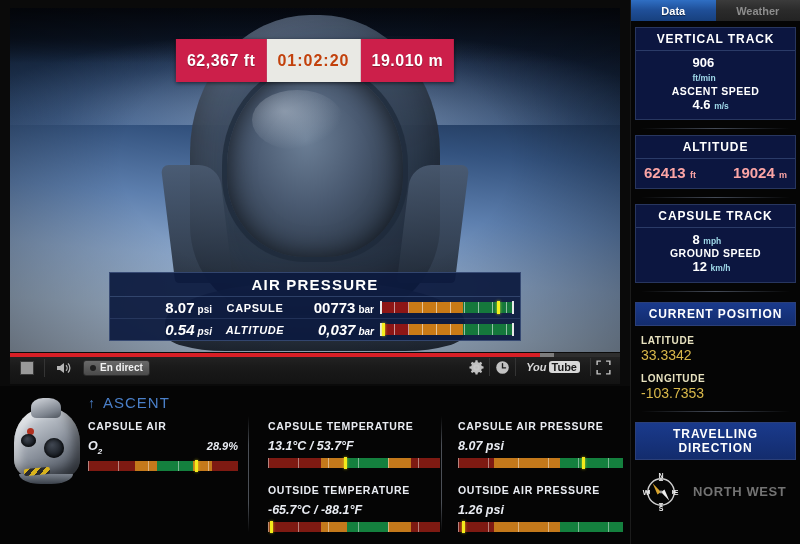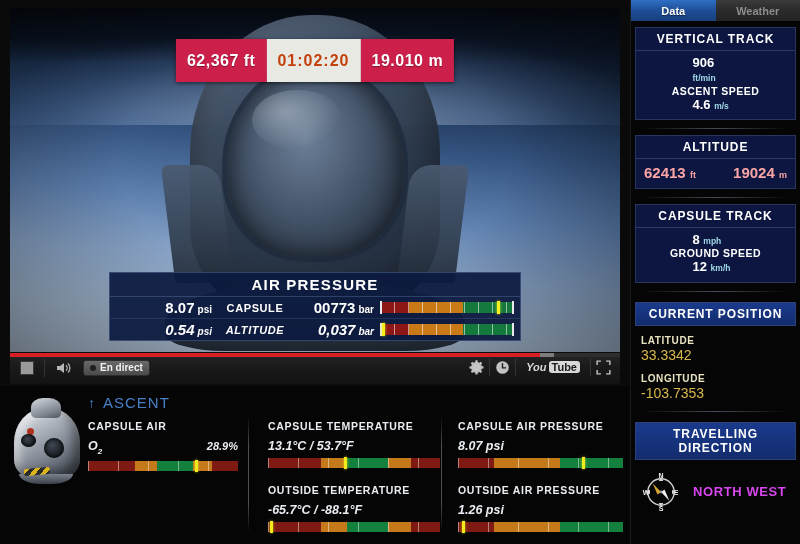--- a/index.html
+++ b/index.html
@@ -376,21 +376,21 @@
     color: #fff; text-align: center;
     font-size: 12px; font-weight: bold; letter-spacing: .9px;
     padding: 4px 0;
     border: 1px solid #2b3f78;
   }
   .pos-block { padding: 9px 10px 0; }
   .pos-label { color: #e8e2c0; font-size: 10px; font-weight: bold; letter-spacing: .6px; }
   .pos-value { color: #d9b84a; font-size: 14px; margin: 1px 0 10px; }
   .dir-block { display: flex; align-items: center; gap: 10px; padding: 10px 8px 0; }
   .compass { width: 44px; height: 44px; position: relative; }
-  .dir-text { color: #d946ef; font-size: 13px; font-weight: bold; letter-spacing: .6px; }
+  .dir-text { color: #737373; font-size: 13px; font-weight: bold; letter-spacing: .6px; }
 </style>
 </head>
 <body>
 
 <div class="app">
 
   <div class="left-col">
 
     <div class="video-wrap">
       <div class="sky"></div>

